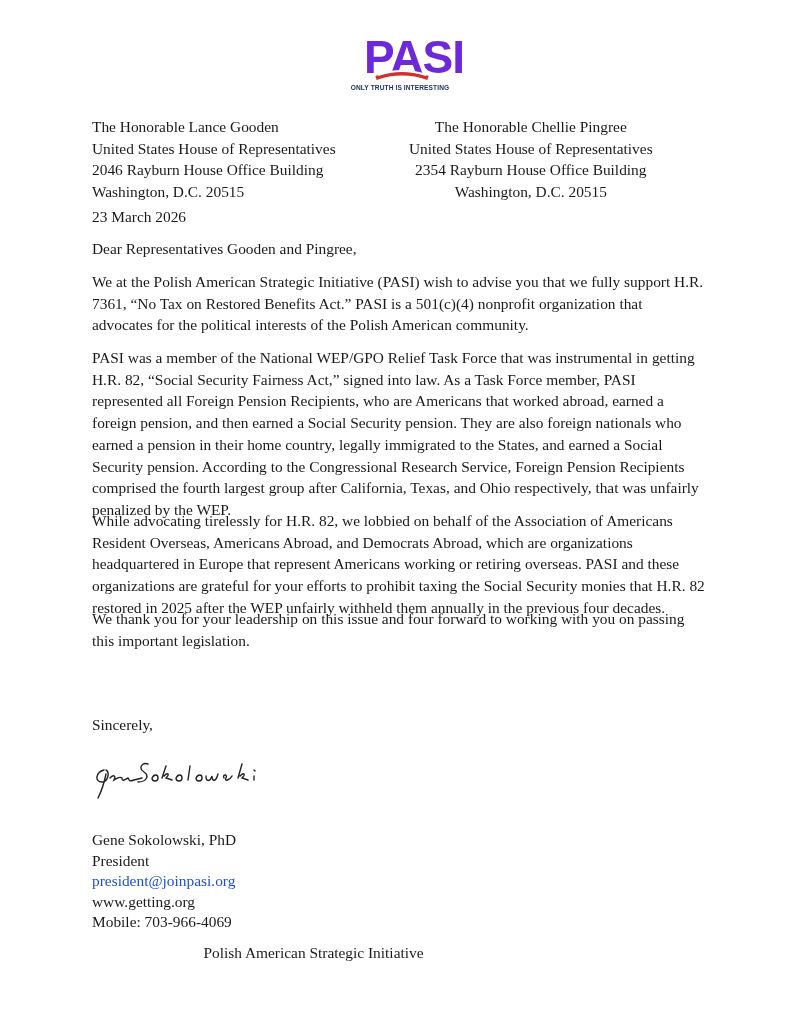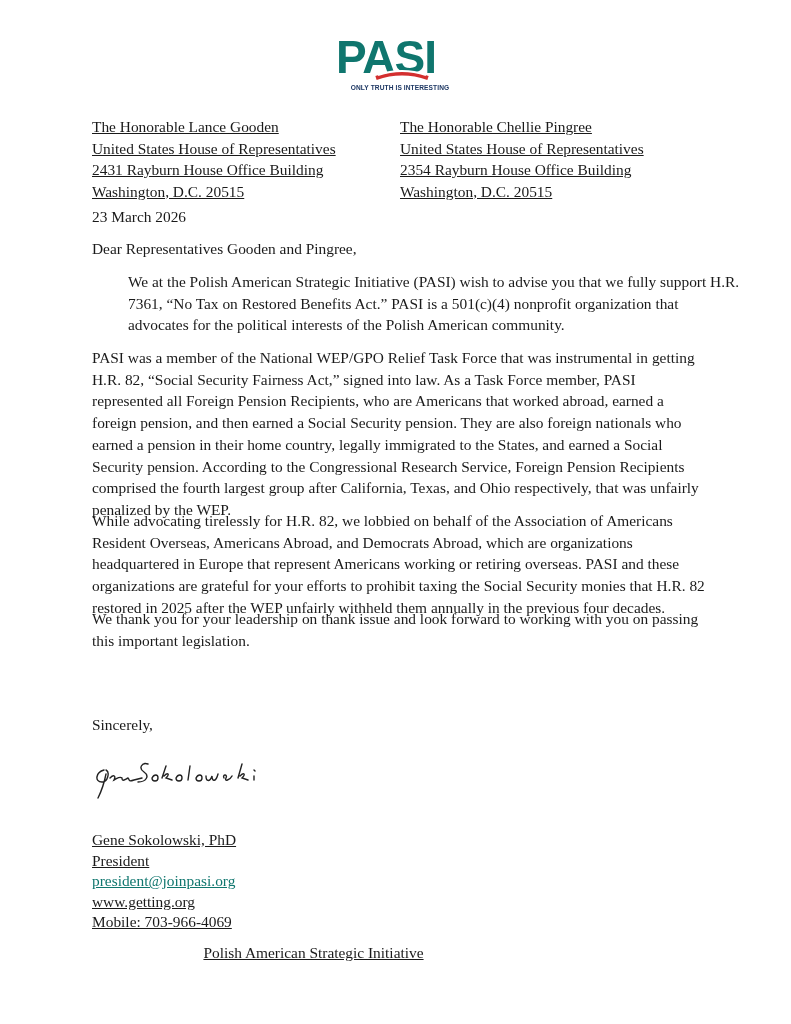--- a/index.html
+++ b/index.html
@@ -3,80 +3,80 @@
 <meta charset="utf-8">
 <style>
   html, body { margin: 0; padding: 0; background: #ffffff; }
   body {
     width: 791px; height: 1024px; position: relative; overflow: hidden;
     font-family: "Liberation Serif", "DejaVu Serif", serif;
     color: #1a1a1a; font-size: 15.4px;
   }
   .logo { position: absolute; left: 336px; top: 38px; width: 128px; height: 60px; }
   .logo-text {
-    position: absolute; left: 0; top: -6px; width: 128px; text-align: left;
+    position: absolute; left: 0; top: -6px; width: 128px; text-align: right;
     font-family: "Liberation Sans", "DejaVu Sans", sans-serif; font-weight: bold;
-    font-size: 46px; letter-spacing: -1px; color: #0f766e; line-height: 50px;
+    font-size: 46px; letter-spacing: -1px; color: #6d28d9; line-height: 50px;
   }
   .logo-arc { position: absolute; left: 38px; top: 32px; width: 56px; height: 10px; }
   .logo-tag {
     position: absolute; left: 0; top: 46px; width: 128px; text-align: center;
     font-family: "Liberation Sans", "DejaVu Sans", sans-serif; font-weight: bold;
     font-size: 6.6px; color: #1d3763; letter-spacing: 0.1px;
   }
   .addr { position: absolute; top: 116px; line-height: 21.5px; white-space: nowrap; }
   .addr.left { left: 92px; }
-  .addr.right { left: 400px; }
-  .line { display: block; text-decoration: underline; }
+  .addr.right { left: 409px; text-align: center; }
+  .line { display: block; }
   .date { position: absolute; left: 92px; top: 208px; }
   .salutation { position: absolute; left: 92px; top: 240px; }
   .para { position: absolute; left: 92px; width: 614px; line-height: 21.7px; text-align: left; }
-  .p1 { top: 271px; margin-left: 36px; }
+  .p1 { top: 271px; }
   .p2 { top: 347px; }
   .p3 { top: 510px; }
   .p4 { top: 608px; }
   .closing { position: absolute; left: 92px; top: 716px; }
   .signature { position: absolute; left: 92px; top: 752px; width: 210px; height: 50px; }
   .sig-block { position: absolute; left: 92px; top: 830px; line-height: 20.6px; }
-  .email { color: #0f766e; text-decoration: underline; }
+  .email { color: #1d4ed8; }
   .footer { position: absolute; left: 0; width: 627px; top: 944px; text-align: center; line-height: 18px; }
 </style>
 </head>
 <body>
 
 <div class="logo">
   <div class="logo-text">PASI</div>
   <svg class="logo-arc" viewBox="0 0 56 10">
     <path d="M2 8 Q28 -1 54 8" stroke="#d32f2f" stroke-width="4" fill="none"></path>
     <path d="M4 5 Q28 -3 52 5" stroke="#ffffff" stroke-width="2" fill="none"></path>
   </svg>
   <div class="logo-tag">ONLY TRUTH IS INTERESTING</div>
 </div>
 
 <div class="addr left">
   <span class="line">The Honorable Lance Gooden</span>
   <span class="line">United States House of Representatives</span>
-  <span class="line">2431 Rayburn House Office Building</span>
+  <span class="line">2046 Rayburn House Office Building</span>
   <span class="line">Washington, D.C. 20515</span>
 </div>
 
 <div class="addr right">
   <span class="line">The Honorable Chellie Pingree</span>
   <span class="line">United States House of Representatives</span>
   <span class="line">2354 Rayburn House Office Building</span>
   <span class="line">Washington, D.C. 20515</span>
 </div>
 
 <div class="date">23 March 2026</div>
 <div class="salutation">Dear Representatives Gooden and Pingree,</div>
 
 <div class="para p1">We at the Polish American Strategic Initiative (PASI) wish to advise you that we fully support H.R. 7361, “No Tax on Restored Benefits Act.” PASI is a 501(c)(4) nonprofit organization that advocates for the political interests of the Polish American community.</div>
 <div class="para p2">PASI was a member of the National WEP/GPO Relief Task Force that was instrumental in getting H.R. 82, “Social Security Fairness Act,” signed into law. As a Task Force member, PASI represented all Foreign Pension Recipients, who are Americans that worked abroad, earned a foreign pension, and then earned a Social Security pension. They are also foreign nationals who earned a pension in their home country, legally immigrated to the States, and earned a Social Security pension. According to the Congressional Research Service, Foreign Pension Recipients comprised the fourth largest group after California, Texas, and Ohio respectively, that was unfairly penalized by the WEP.</div>
 <div class="para p3">While advocating tirelessly for H.R. 82, we lobbied on behalf of the Association of Americans Resident Overseas, Americans Abroad, and Democrats Abroad, which are organizations headquartered in Europe that represent Americans working or retiring overseas. PASI and these organizations are grateful for your efforts to prohibit taxing the Social Security monies that H.R. 82 restored in 2025 after the WEP unfairly withheld them annually in the previous four decades.</div>
-<div class="para p4">We thank you for your leadership on thank issue and look forward to working with you on passing this important legislation.</div>
+<div class="para p4">We thank you for your leadership on this issue and four forward to working with you on passing this important legislation.</div>
 
 <div class="closing">Sincerely,</div>
 
 <svg class="signature" viewBox="0 0 210 50">
   <path d="M12 18 C4 20 2 30 10 30 C16 30 18 20 14 18 M14 22 C12 32 8 42 6 46 M18 26 C22 22 24 24 22 28 C26 26 28 24 30 26 C30 30 32 28 36 26 C38 28 36 30 42 28 L50 26 M56 12 C50 10 46 16 52 20 C58 24 54 30 46 30 M60 26 C62 22 66 22 66 26 C66 30 60 30 60 26 M70 26 L74 14 M72 24 C76 20 78 22 74 26 L80 28 M84 26 C86 22 90 22 90 26 C90 30 84 30 84 26 M96 28 L98 14 M104 26 C106 22 110 22 110 26 C110 30 104 30 104 26 M114 24 C114 30 118 30 120 24 C120 30 124 30 126 22 M132 26 C130 22 136 22 134 26 C132 30 138 28 140 24 M146 26 L150 12 M148 24 C152 20 154 22 150 26 L156 28 M162 24 L162 28 M162 18 L163 19" stroke="#222" stroke-width="1.4" fill="none" stroke-linecap="round"></path>
 </svg>
 
 <div class="sig-block">
   <span class="line">Gene Sokolowski, PhD</span>
   <span class="line">President</span>

